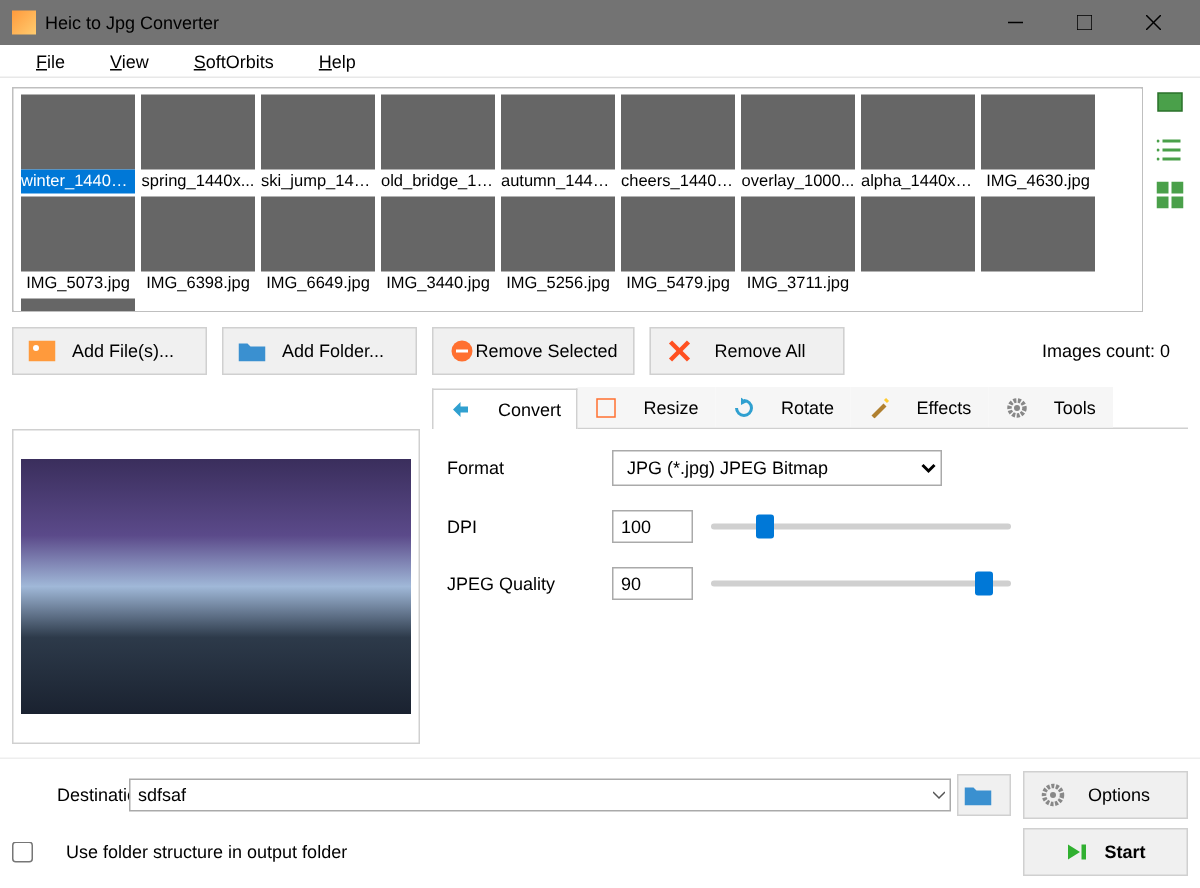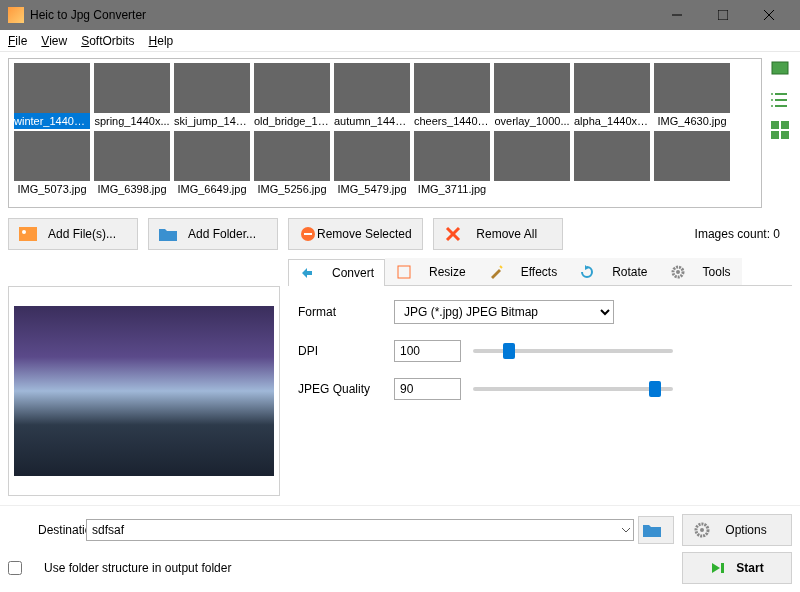--- a/index.html
+++ b/index.html
@@ -3,21 +3,21 @@
 <meta charset="utf-8">
 <style>
 * { box-sizing: border-box; margin: 0; padding: 0; font-family: 'Segoe UI', Tahoma, sans-serif; font-size: 12px; }
 body { background: #fff; width: 800px; height: 592px; overflow: hidden; display: flex; flex-direction: column; }
 .titlebar { height: 30px; display: flex; align-items: center; padding: 0 8px; background: #737373; }
 .titlebar .icon-app { width: 16px; height: 16px; background: linear-gradient(135deg,#ff9a3c,#ffcc70); margin-right: 6px; }
 .titlebar .title { flex: 1; }
 .win-controls { display: flex; gap: 0; }
 .win-controls div { width: 46px; height: 30px; display: flex; align-items: center; justify-content: center; cursor: pointer; }
 .menubar { height: 22px; display: flex; gap: 14px; padding: 0 8px; align-items: center; border-bottom: 1px solid #e8e8e8; }
-.menubar span { cursor: pointer; }
+.menubar span { cursor: pointer; margin-left: 16px; }
 .menubar span:first-letter { text-decoration: underline; }
 .main { flex: 1; display: flex; flex-direction: column; padding: 6px 8px 0 8px; }
 .gallery-row { display: flex; gap: 6px; }
 .gallery { flex: 1; border: 1px solid #bfbfbf; background: #fff; height: 150px; overflow-y: scroll; display: flex; flex-wrap: wrap; gap: 2px; padding: 4px; align-content: flex-start; }
 .thumb { width: 78px; display: flex; flex-direction: column; align-items: center; cursor: pointer; }
 .thumb .img { width: 76px; height: 50px; background: #666; }
 .thumb .lbl { font-size: 11px; white-space: nowrap; overflow: hidden; text-overflow: ellipsis; width: 76px; text-align: center; padding: 2px 0; }
 .thumb.selected .lbl { background: #0078d7; color: #fff; white-space: normal; line-height: 1.1; }
 .side-icons { width: 24px; display: flex; flex-direction: column; gap: 6px; }
 .side-icons div { width: 24px; height: 24px; display: flex; align-items: center; justify-content: center; cursor: pointer; }
@@ -27,25 +27,25 @@
 .btn span.t { flex: 1; text-align: center; }
 .img-count { margin-left: auto; padding-right: 12px; }
 .mid { display: flex; gap: 8px; margin-top: 8px; flex: 1; }
 .preview { width: 272px; border: 1px solid #d0d0d0; background: #fff; display: flex; align-items: center; justify-content: center; height: 210px; margin-top: 28px; }
 .preview .pimg { width: 260px; height: 170px; background: linear-gradient(180deg,#3a2e5c 0%,#5b4a8a 30%,#a0b8d8 50%,#2d3a4a 70%,#1a2230 100%); }
 .right { flex: 1; display: flex; flex-direction: column; }
 .tabs { display: flex; gap: 0; border-bottom: 1px solid #d0d0d0; }
 .tab { padding: 5px 10px; display: flex; align-items: center; gap: 17px; cursor: pointer; border: 1px solid transparent; border-bottom: none; background: #f6f6f6; }
 .tab.active { background: #fff; border-color: #d0d0d0; position: relative; top: 1px; }
 .tab .ticon { width: 16px; height: 16px; display: flex; align-items: center; justify-content: center; }
-.form { padding: 14px 10px; display: grid; grid-template-columns: 90px 1fr; gap: 16px 6px; align-items: center; }
+.form { padding: 14px 10px; display: grid; grid-template-columns: 90px 1fr; gap: 16px 20px; align-items: center; }
 .form label { font-size: 12px; }
 select, input[type=text] { border: 1px solid #aaa; padding: 3px 5px; background: #fff; font-size: 12px; }
 .slider-row { display: flex; align-items: center; gap: 12px; }
-.slider-row input[type=text] { width: 67px; }
+.slider-row input[type=text] { width: 54px; }
 .slider { flex: 1; height: 4px; background: #d0d0d0; position: relative; border-radius: 2px; max-width: 200px; }
 .slider .sthumb { position: absolute; top: -6px; width: 12px; height: 16px; background: #0078d7; border-radius: 2px; }
 .bottom { padding: 8px; display: flex; flex-direction: column; gap: 6px; border-top: 1px solid #eee; }
 .dest-row { display: flex; align-items: center; gap: 8px; }
 .dest-row input { flex: 1; }
 .dest-row .btn { min-width: auto; }
 .check-row { display: flex; align-items: center; gap: 22px; }
 .check-row input { width: 14px; height: 14px; }
 .start-btn { background: #f0f0f0; border: 1px solid #d0d0d0; padding: 8px 20px; display: flex; align-items: center; gap: 10px; cursor: pointer; min-width: 110px; justify-content: center; font-weight: bold; }
 
@@ -139,20 +139,24 @@
         </div>
         <div class="thumb">
           <div class="img c12"></div>
           <div class="lbl">IMG_6398.jpg</div>
         </div>
         <div class="thumb">
           <div class="img c13"></div>
           <div class="lbl">IMG_6649.jpg</div>
         </div>
         <div class="thumb">
+          <div class="img c14"></div>
+          <div class="lbl">IMG_3440.jpg</div>
+        </div>
+        <div class="thumb">
           <div class="img c16"></div>
           <div class="lbl">IMG_5256.jpg</div>
         </div>
         <div class="thumb">
           <div class="img c17"></div>
           <div class="lbl">IMG_5479.jpg</div>
         </div>
         <div class="thumb">
           <div class="img c18"></div>
           <div class="lbl">IMG_3711.jpg</div>
@@ -251,34 +255,34 @@
             <div class="ticon">
               <svg width="14" height="14">
                 <rect x="1" y="1" width="12" height="12" fill="none" stroke="#ff7030"></rect>
               </svg>
             </div>
             <span>Resize</span>
           </div>
         <div class="tab">
             <div class="ticon">
               <svg width="14" height="14">
+                <path d="M7 2 A5 5 0 1 1 2 7" fill="none" stroke="#30a0d0" stroke-width="2"></path>
+                <path d="M5 0 L9 3 L5 5 Z" fill="#30a0d0"></path>
+              </svg>
+            </div>
+            <span>Rotate</span>
+          </div>
+        <div class="tab">
+            <div class="ticon">
+              <svg width="14" height="14">
                 <path d="M2 12 L10 4 L12 6 L4 14 Z" fill="#b08030"></path>
                 <path d="M11 1 L13 3" stroke="#ffcc30" stroke-width="2"></path>
               </svg>
             </div>
             <span>Effects</span>
-          </div>
-        <div class="tab">
-            <div class="ticon">
-              <svg width="14" height="14">
-                <path d="M7 2 A5 5 0 1 1 2 7" fill="none" stroke="#30a0d0" stroke-width="2"></path>
-                <path d="M5 0 L9 3 L5 5 Z" fill="#30a0d0"></path>
-              </svg>
-            </div>
-            <span>Rotate</span>
           </div>
         <div class="tab">
             <div class="ticon">
               <svg width="14" height="14">
                 <circle cx="7" cy="7" r="5" fill="none" stroke="#888" stroke-width="3" stroke-dasharray="2 1"></circle>
                 <circle cx="7" cy="7" r="2" fill="#888"></circle>
               </svg>
             </div>
             <span>Tools</span>
           </div>

